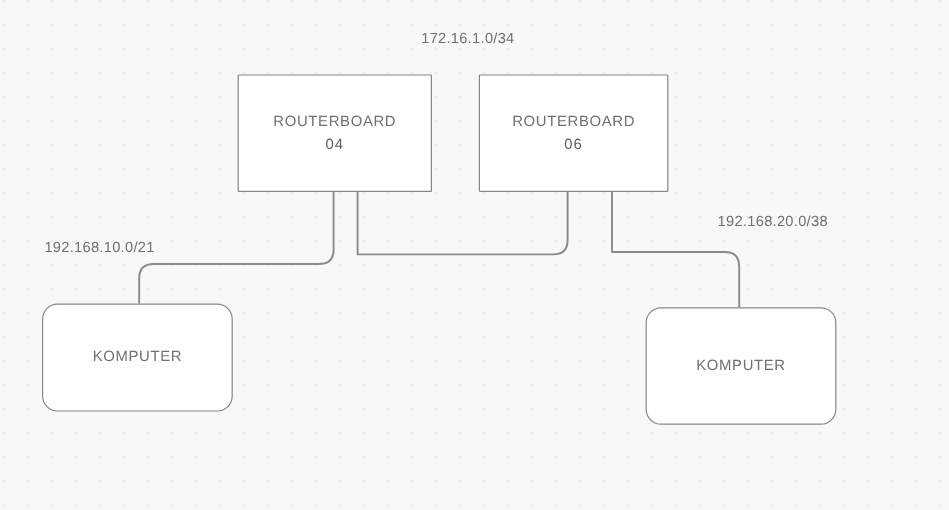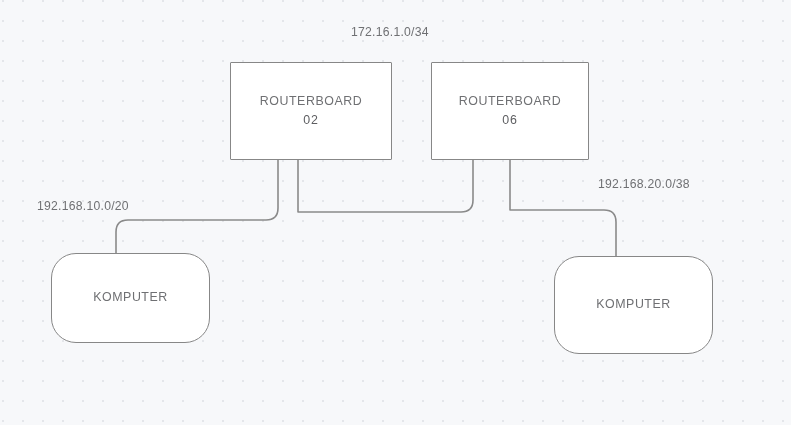--- a/index.html
+++ b/index.html
@@ -39,25 +39,23 @@
     flex-direction: column;
     align-items: center;
     justify-content: center;
     color: #6f7073;
     font-size: 12.4px;
     letter-spacing: 0.55px;
     line-height: 1.55;
   }
   .node.router {
     border-radius: 1px;
-    margin-left: 32px;
   }
   .node.computer {
-    border-radius: 25px;
-    margin-left: 16px;
+    border-radius: 13px;
   }
   .node-line2 {
     color: #5d5e61;
     letter-spacing: 0.9px;
   }
   .net-label {
     position: absolute;
     color: #6f7073;
     font-size: 12.2px;
     letter-spacing: 0.25px;
@@ -70,35 +68,35 @@
 <div id="canvas">
 
   <svg id="wires" viewBox="0 0 791 425" width="791" height="425" fill="none">
     <path stroke="#8a8a8a" stroke-width="1.6" fill="none" stroke-linecap="butt" stroke-linejoin="round" d="M 278 160 L 278 208 Q 278 220 266 220 L 128 220 Q 116 220 116 232 L 116 253"></path>
     <path stroke="#8a8a8a" stroke-width="1.6" fill="none" stroke-linecap="butt" stroke-linejoin="round" d="M 298 160 L 298 212 L 461 212 Q 473 212 473 200 L 473 160"></path>
     <path stroke="#8a8a8a" stroke-width="1.6" fill="none" stroke-linecap="butt" stroke-linejoin="round" d="M 510 160 L 510 210 L 604 210 Q 616 210 616 222 L 616 256"></path>
   </svg>
 
   <div class="node router" style="left:198px; top:62px; width:162px; height:98px;">
     <span>ROUTERBOARD</span>
-    <span class="node-line2">02</span>
+    <span class="node-line2">04</span>
   </div>
 
   <div class="node router" style="left:399px; top:62px; width:158px; height:98px;">
     <span>ROUTERBOARD</span>
     <span class="node-line2">06</span>
   </div>
 
   <div class="node computer" style="left:35px; top:253px; width:159px; height:90px;">
     <span>KOMPUTER</span>
   </div>
 
   <div class="node computer" style="left:538px; top:256px; width:159px; height:98px;">
     <span>KOMPUTER</span>
   </div>
 
   <div class="net-label" style="left:351px; top:25px;">172.16.1.0/34</div>
 
-  <div class="net-label" style="left:37px; top:199px;">192.168.10.0/20</div>
+  <div class="net-label" style="left:37px; top:199px;">192.168.10.0/21</div>
 
   <div class="net-label" style="left:598px; top:177px;">192.168.20.0/38</div>
 
 </div>
 
 </body></html>

